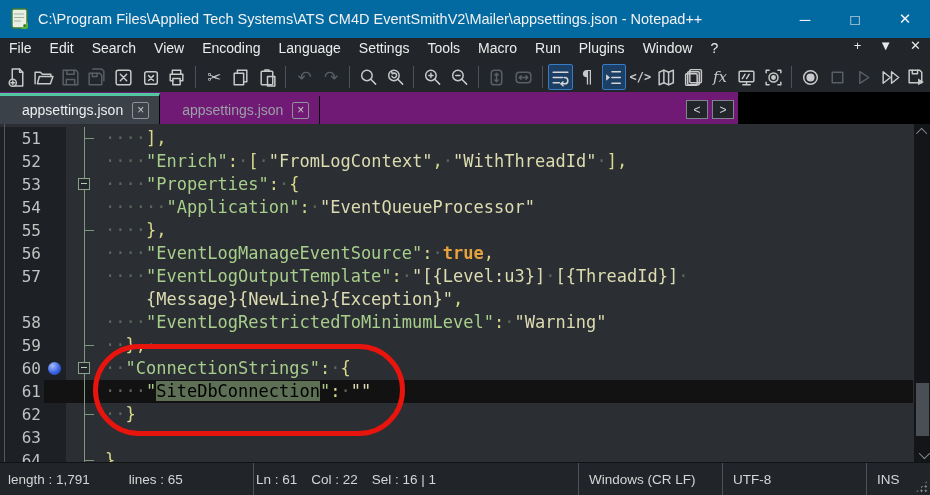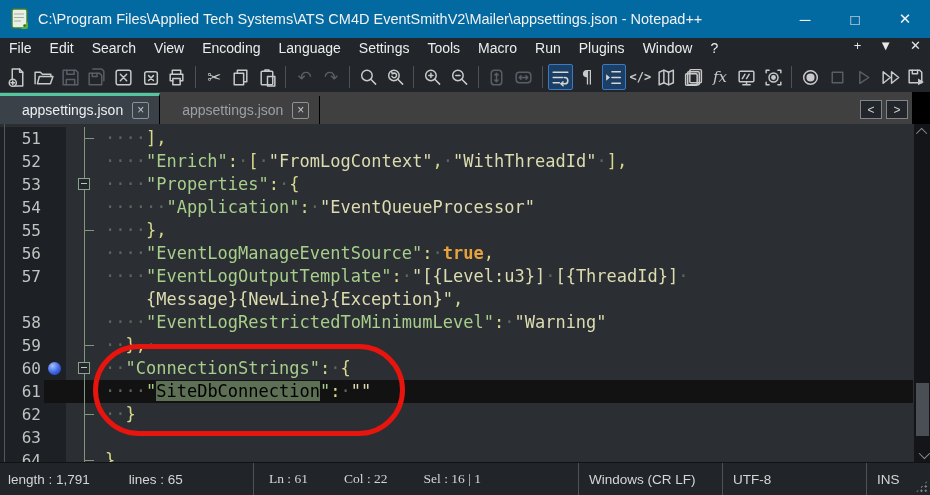--- a/index.html
+++ b/index.html
@@ -25,21 +25,21 @@
   .ticon{width:26px;height:26px;display:flex;align-items:center;justify-content:center;color:#c9c9c9;margin:0 1px;border:1px solid transparent;border-radius:2px;box-sizing:border-box;}
   .ticon svg{width:21px;height:21px;fill:none;stroke:currentColor;stroke-width:1.4;stroke-linecap:round;stroke-linejoin:round;}
   .ticon.dim{color:#595f66;}
   .ticon.active{background:#1c3f66;border-color:#3a79c3;color:#d6d6d6;}
   .tglyph{font-family:"DejaVu Sans",sans-serif;font-size:17px;line-height:1;}
   .tglyph.small{font-size:12px;font-family:"DejaVu Sans Mono",monospace;font-weight:bold;}
   .tglyph.fx{font-style:italic;font-family:"DejaVu Serif",serif;font-size:15px;}
   .tsep{width:1px;height:22px;background:#4d5258;margin:0 5px;}
 
   
-  .tabbar{left:0;top:92px;width:912px;height:32px;background:#404040;display:flex;align-items:flex-end;}
+  .tabbar{left:0;top:92px;width:738px;height:32px;background:#701a75;display:flex;align-items:flex-end;}
   .tab{height:28px;display:flex;align-items:center;padding:0 10px 0 22px;font-size:14px;color:#9aa0a6;position:relative;border-right:1px solid #000;}
   .tab.active{background:#3a4149;color:#eceff1;height:31px;border-top:3px solid #52c7a2;box-sizing:border-box;}
   .tabx{display:inline-flex;align-items:center;justify-content:center;width:15px;height:15px;border:1px solid #8d9399;margin-left:9px;font-size:12px;line-height:1;color:#c9c9c9;border-radius:2px;}
   .tabnav{margin-left:auto;display:flex;align-items:center;gap:4px;padding:0 4px 5px 0;}
   .tabnav span{display:inline-flex;align-items:center;justify-content:center;width:20px;height:17px;border:1px solid #7f858c;color:#cfd4d9;font-size:12px;background:#22262b;}
 
   
   .editor{left:0;top:124px;width:930px;height:338px;background:#2b2e33;overflow:hidden;}
   .code{position:absolute;left:0;top:0;width:913px;height:338px;padding-top:3px;box-sizing:border-box;font-family:"DejaVu Sans Mono","Liberation Mono",monospace;font-size:17px;}
   .row{height:23px;line-height:23px;display:flex;white-space:pre;}
@@ -73,21 +73,21 @@
   .chev{width:7px;height:7px;border-left:1.6px solid #8a8f94;border-top:1.6px solid #8a8f94;}
   .chev.up{transform:rotate(45deg) translateY(2px);}
   .chev.down{transform:rotate(225deg) translateY(2px);}
   .vthumb{position:absolute;left:2px;width:13px;background:#4a4f55;}
 
   
   .statusbar{left:0;top:462px;width:930px;height:33px;background:#21252a;display:flex;align-items:center;color:#d5d5d5;font-size:13.5px;box-sizing:border-box;border-top:1px solid #101214;}
   .ssec{height:100%;display:flex;align-items:center;box-sizing:border-box;}
   .ssec+.ssec{border-left:1px solid #4d5258;}
   .s1{width:253px;padding-left:8px;gap:39px;}
-  .s2{width:325px;padding-left:15px;gap:36px;font-family:Liberation Serif, serif;}
+  .s2{width:325px;padding-left:2px;gap:14px;}
   .s3{width:144px;padding-left:10px;}
   .s4{width:144px;padding-left:10px;}
   .s5{flex:1;padding-left:10px;justify-content:space-between;}
   .grip{width:13px;height:13px;margin:12px 2px 2px 0;align-self:flex-end;
         background-image:radial-gradient(circle,#8a8f94 1.1px,transparent 1.2px);
         background-size:4.4px 4.4px;background-position:bottom right;
         clip-path:polygon(100% 0,100% 100%,0 100%);}
 </style>
 </head>
 <body>

